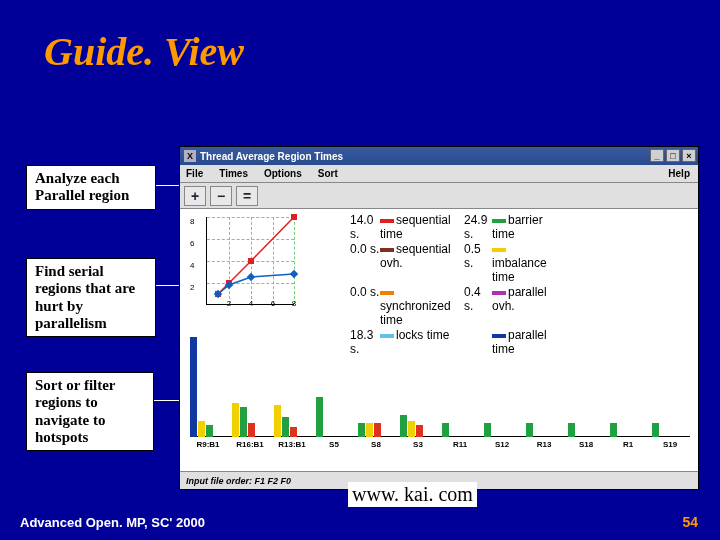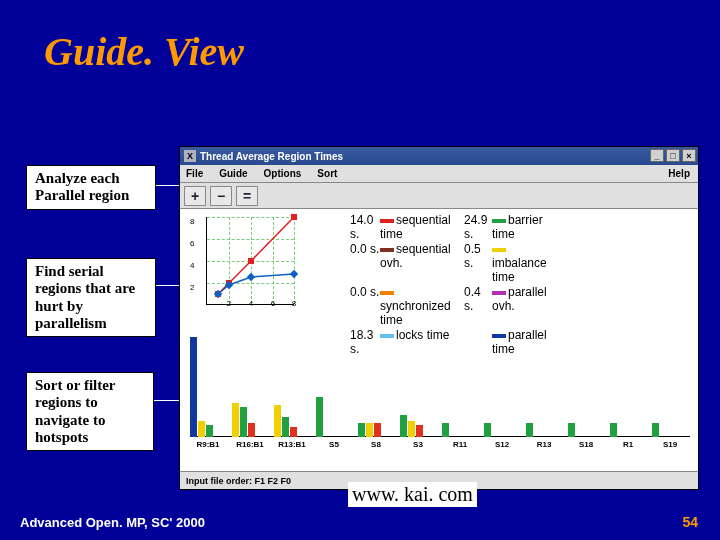--- a/index.html
+++ b/index.html
@@ -173,21 +173,21 @@
   .bar { position:absolute; bottom:0; }
   .barlabel {
     position:absolute; bottom:-12px; width:40px; left:-2px;
     font-size:8px; font-weight:bold; text-align:center;
   }
 
   .statusbar {
     position:absolute; left:0; right:0; bottom:0; height:18px;
     background:#e0e0e0; border-top:1px solid #888;
     font-size:9px; font-weight:bold; color:#000;
-    display:flex; align-items:center; padding:0 6px;
+    display:flex; align-items:center; padding:0 6px;font-style:italic;
   }
   .aline { position:absolute; height:1px; background:#fff; }
 </style>
 </head>
 <body>
 
 <div class="slide-title">Guide. View</div>
 
 <div class="callout c1">Analyze each Parallel region</div>
 <div class="callout c2">Find serial regions that are hurt by parallelism</div>
@@ -202,21 +202,21 @@
     <span class="x-icon">X</span>
     <span>Thread Average Region Times</span>
     <div class="winbtns">
       <div class="winbtn">_</div>
       <div class="winbtn">□</div>
       <div class="winbtn">×</div>
     </div>
   </div>
   <div class="menubar">
     <span>File</span>
-    <span>Guide</span>
+    <span>Times</span>
     <span>Options</span>
     <span>Sort</span>
     <span class="help">Help</span>
   </div>
   <div class="toolbar">
     <div class="btn">+</div>
     <div class="btn">−</div>
     <div class="btn">=</div>
   </div>
 

